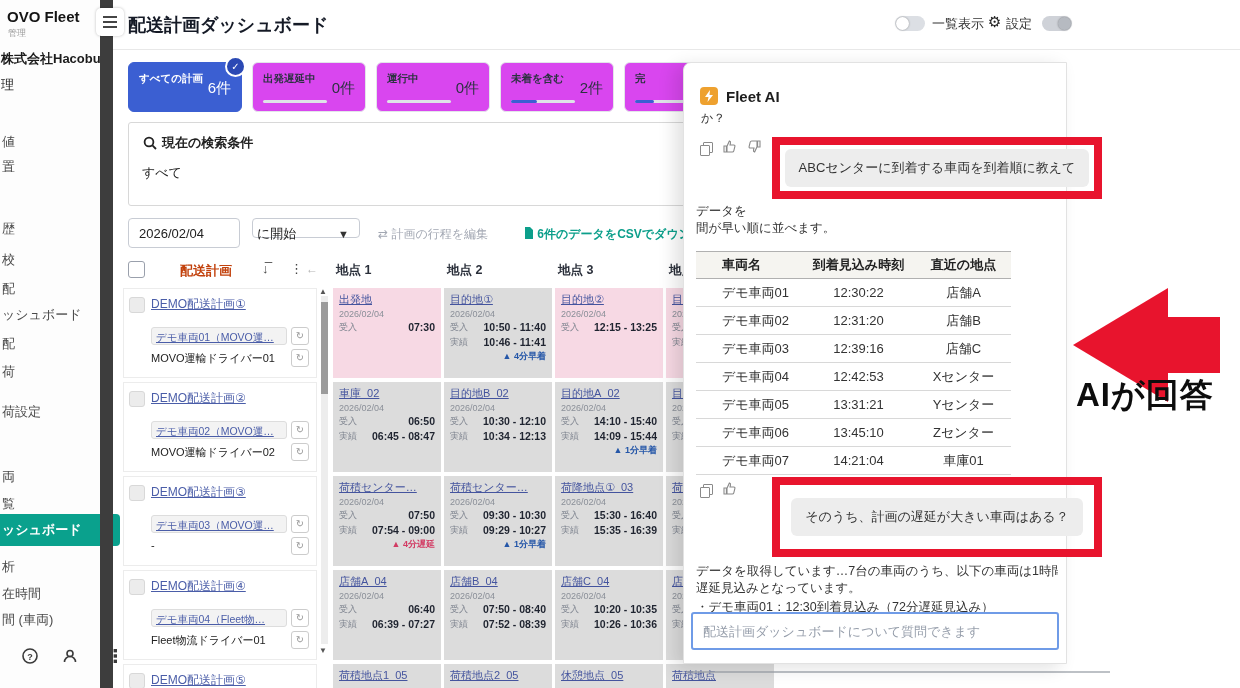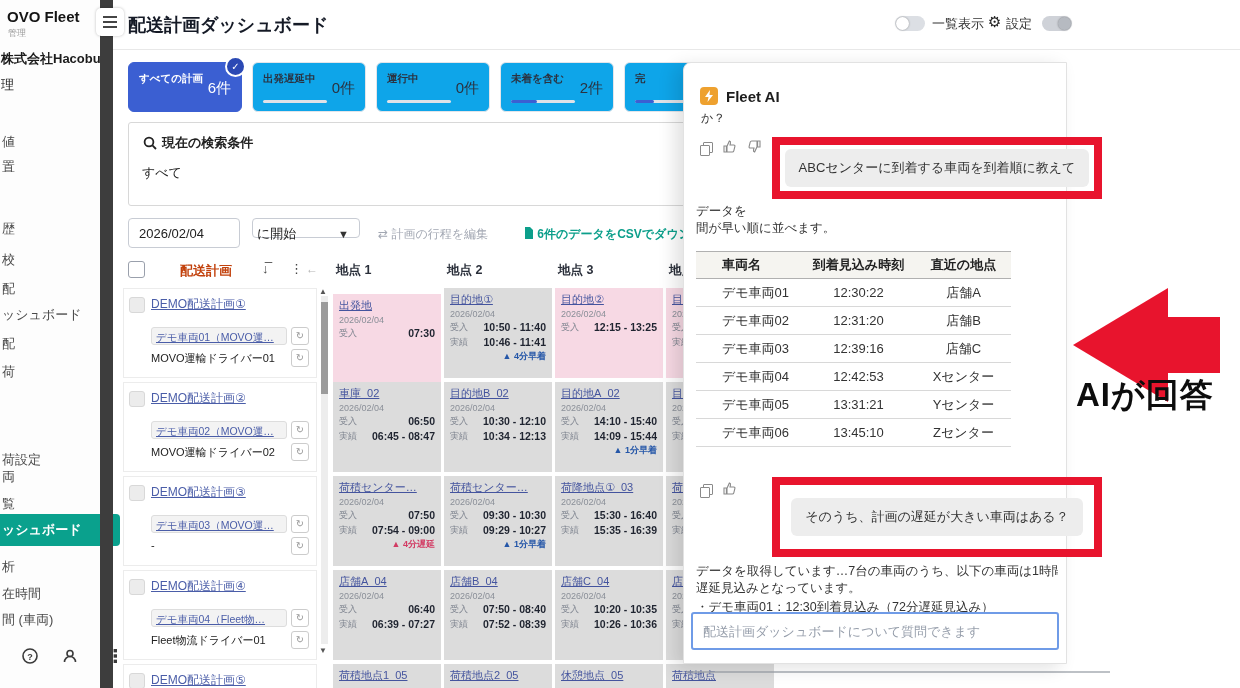--- a/index.html
+++ b/index.html
@@ -22,21 +22,21 @@
   #hamburger{left:96px;top:8px;width:28px;height:28px;background:#fff;border-radius:5px;z-index:7;
       box-shadow:0 0 3px rgba(0,0,0,.25);display:flex;flex-direction:column;justify-content:center;gap:3px;align-items:center;cursor:pointer;border:0;}
   #hamburger span{display:block;width:14px;height:2px;background:#454545;}
   
   #page-title{left:128px;top:13px;font-size:18px;font-weight:bold;color:#151a26;}
   .hdr-right{top:15px;font-size:13px;color:#333;}
   .toggle{width:30px;height:15px;background:#dcdfe4;border-radius:8px;cursor:pointer;}
   .toggle .knob{position:absolute;top:1px;width:13px;height:13px;border-radius:50%;background:#fff;box-shadow:0 0 2px rgba(0,0,0,.4);}
   #hdr-divider{left:113px;top:49px;width:1127px;height:1px;background:#e8e8e8;}
   
-  .tab{top:62px;width:112px;height:48px;border-radius:6px;background:#0ea5e9;border:1px solid #e3e5ea;cursor:pointer;}
+  .tab{top:62px;width:112px;height:48px;border-radius:6px;background:#d946ef;border:1px solid #e3e5ea;cursor:pointer;}
   .tab .t-label{position:absolute;left:10px;top:9px;font-size:10.5px;font-weight:bold;color:#2b3240;}
   .tab .t-count{position:absolute;right:10px;top:16px;font-size:15px;color:#2b3240;}
   .tab .t-under{position:absolute;left:10px;bottom:8px;width:64px;height:3px;background:#dfe2e8;border-radius:2px;}
   .tab .t-fill{position:absolute;left:0;top:0;height:3px;background:#3b5fd2;border-radius:2px;}
   .tab.selected{background:#3b5fd2;border-color:#3b5fd2;}
   .tab.selected .t-label,.tab.selected .t-count{color:#fff;}
   .badge{position:absolute;right:-5px;top:-7px;width:17px;height:17px;border-radius:50%;background:#2b49b4;
       color:#fff;font-size:10px;text-align:center;line-height:17px;border:2px solid #fff;}
   
   #search-box{left:128px;top:122px;width:560px;height:82px;border:1px solid #d8d8d8;border-radius:3px;background:#fff;}
@@ -125,21 +125,21 @@
     <div class="abs company2">理</div>
     <div id="side-items">
         <div class="abs side-item" style="top: 133px; padding-left: 2px;">値</div>
         <div class="abs side-item" style="top: 158px; padding-left: 2px;">置</div>
         <div class="abs side-item" style="top: 220px; padding-left: 2px;">歴</div>
         <div class="abs side-item" style="top: 251px; padding-left: 2px;">校</div>
         <div class="abs side-item" style="top: 280px; padding-left: 2px;">配</div>
         <div class="abs side-item" style="top: 306px; padding-left: 2px;">ッシュボード</div>
         <div class="abs side-item" style="top: 335px; padding-left: 2px;">配</div>
         <div class="abs side-item" style="top: 363px; padding-left: 2px;">荷</div>
-        <div class="abs side-item" style="top: 403px; padding-left: 2px; margin-top: 48px;">荷設定</div>
+        <div class="abs side-item" style="top: 403px; padding-left: 2px;">荷設定</div>
         <div class="abs side-item" style="top: 468px; padding-left: 2px;">両</div>
         <div class="abs side-item" style="top: 495px; padding-left: 2px;">覧</div>
         <div class="abs side-item active" style="top: 514px; padding-left: 2px;">ッシュボード</div>
         <div class="abs side-item" style="top: 558px; padding-left: 2px;">析</div>
         <div class="abs side-item" style="top: 585px; padding-left: 2px;">在時間</div>
         <div class="abs side-item" style="top: 611px; padding-left: 2px;">間 (車両)</div>
       </div>
     <div class="abs foot-icons">
       <span>
           <svg width="16" height="16" viewBox="0 0 16 16">
@@ -266,21 +266,21 @@
 
   <div id="plan-rows">
       <div class="abs plan-card" style="top: 288px;">
         <div class="row-cb"></div>
         <div class="plan-link">DEMO配送計画①</div>
         <div class="veh-chip">デモ車両01（MOVO運…</div>
         <div class="refresh-btn" style="left: 167px; top: 38px;">↻</div>
         <div class="drv-label">MOVO運輸ドライバー01</div>
         <div class="refresh-btn" style="left: 167px; top: 60px;">↻</div>
       </div>
-      <div class="abs stop-cell pink" style="left: 333px; top: 288px; margin-top: 6px;">
+      <div class="abs stop-cell pink" style="left: 333px; top: 288px;">
         <div class="stop-name">出発地</div>
         <div class="stop-date">2026/02/04</div>
         <div class="stop-line">
           <span class="ll">受入</span>
           <span class="lv">07:30</span>
         </div>
       </div>
       <div class="abs stop-cell" style="left: 444px; top: 288px;">
         <div class="stop-name">目的地①</div>
         <div class="stop-date">2026/02/04</div>
@@ -557,20 +557,25 @@
         <div class="trow">
           <div class="c0">デモ車両05</div>
           <div class="c1">13:31:21</div>
           <div class="c2">Yセンター</div>
         </div>
         <div class="trow">
           <div class="c0">デモ車両06</div>
           <div class="c1">13:45:10</div>
           <div class="c2">Zセンター</div>
         </div>
+        <div class="trow">
+          <div class="c0">デモ車両07</div>
+          <div class="c1">14:21:04</div>
+          <div class="c2">車庫01</div>
+        </div>
       </div>
 
     <div class="abs ai-iconrow" style="left:16px;top:418px;">
       <span class="copy-ic">
           <i class="b"></i>
           <i class="a"></i>
         </span>
       <span><svg width="13" height="13" viewBox="0 0 13 13">
             <path d="M1 6 h2.4 v6 H1 z M4 12 V6.2 L6.4 1 c.9.2 1.3.9 1.1 1.9L7 5h3.8c.8 0 1.3.7 1.1 1.4l-1.1 4.4c-.2.7-.7 1.2-1.5 1.2z" fill="none" stroke="#8a8a8a" stroke-width="1.1"></path>
           </svg></span>

